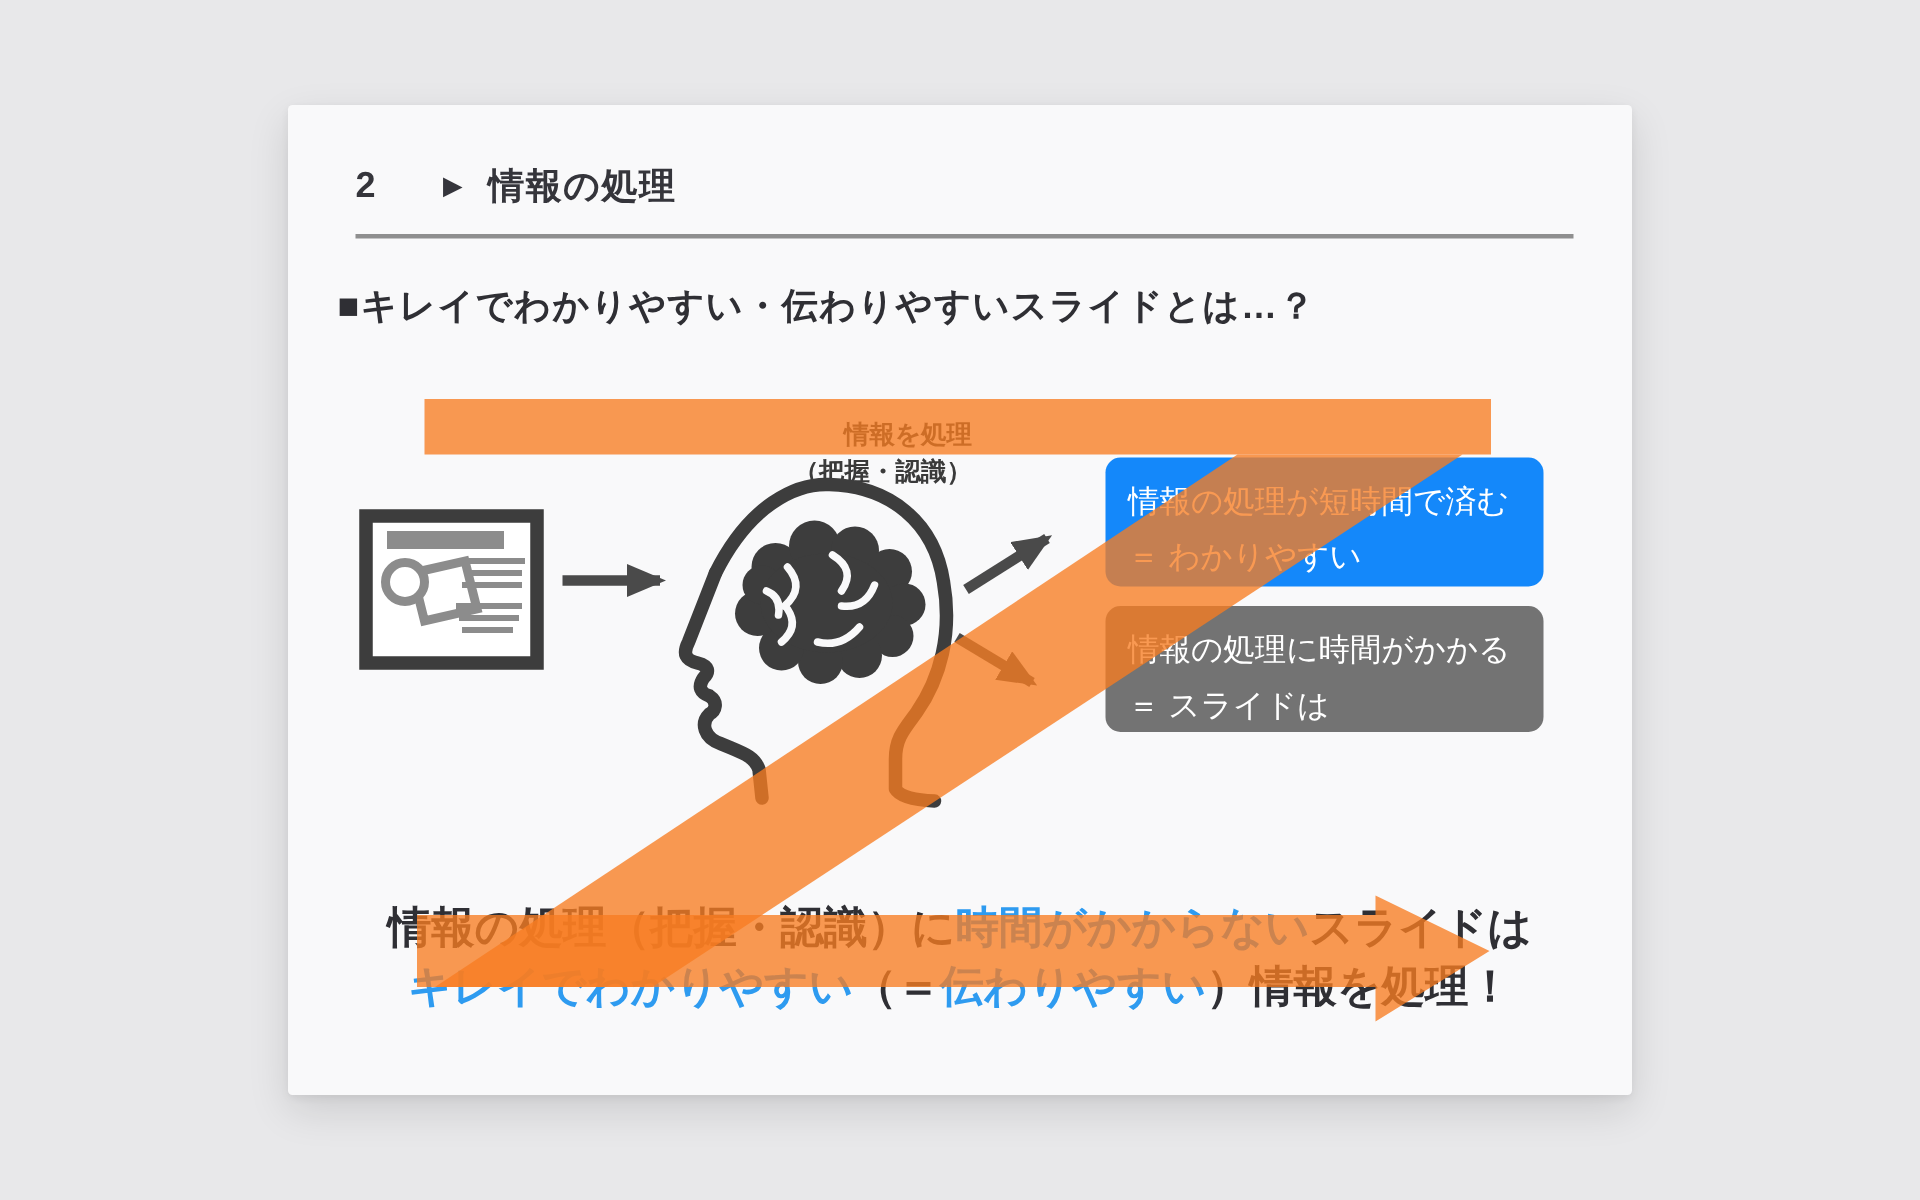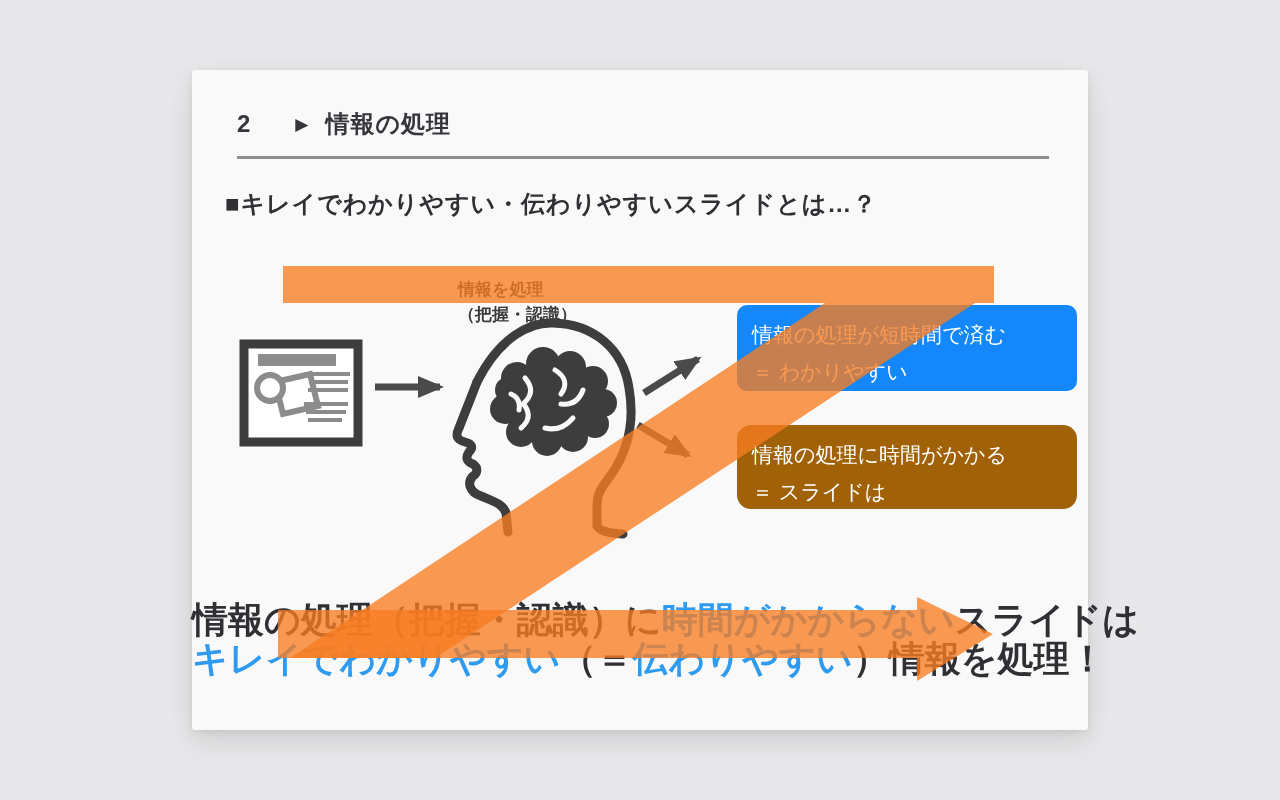--- a/index.html
+++ b/index.html
@@ -30,37 +30,37 @@
   }
   .subtitle {
     position:absolute; left:33px; top:118px;
     font-size:24px; font-weight:bold; color:#2f2f34; letter-spacing:1px;
     white-space:nowrap;
     text-align:center;
   }
   
   .process-label {
     position:absolute; left:266px; top:207px; width:190px;
-    text-align:left; font-size:17px; font-weight:bold; line-height:25px;
+    text-align:right; font-size:17px; font-weight:bold; line-height:25px;
     color:#3a3a3a; white-space:nowrap;
   }
   
   .diagram { position:absolute; left:0; top:0; width:896px; height:660px; }
   
   .result-box {
-    position:absolute; left:545px; width:340px; border-radius:10px;
+    position:absolute; left:545px; width:292px; border-radius:10px;
     color:#ffffff; font-size:21px; line-height:37px; padding:11px 0 0 15px;
     white-space:nowrap;
   }
   .result-box.good { top:235px; height:86px; background:#1488fa; }
-  .result-box.bad  { top:355px; height:84px; background:#a16207;border-radius:14px; }
+  .result-box.bad  { top:334px; height:84px; background:#737373; }
   
   .conclusion {
     position:absolute; left:0; top:530px; width:896px;
-    text-align:center; font-size:36px; font-weight:bold; line-height:39px;
+    text-align:center; font-size:29px; font-weight:bold; line-height:39px;
     color:#2f2f34; white-space:nowrap;
   }
   .conclusion .blue { color:#2e9bf0; }
   
   .overlay {
     position:absolute; left:0; top:0; width:896px; height:660px;
     pointer-events:none; z-index:5;
   }
 </style>
 </head>

